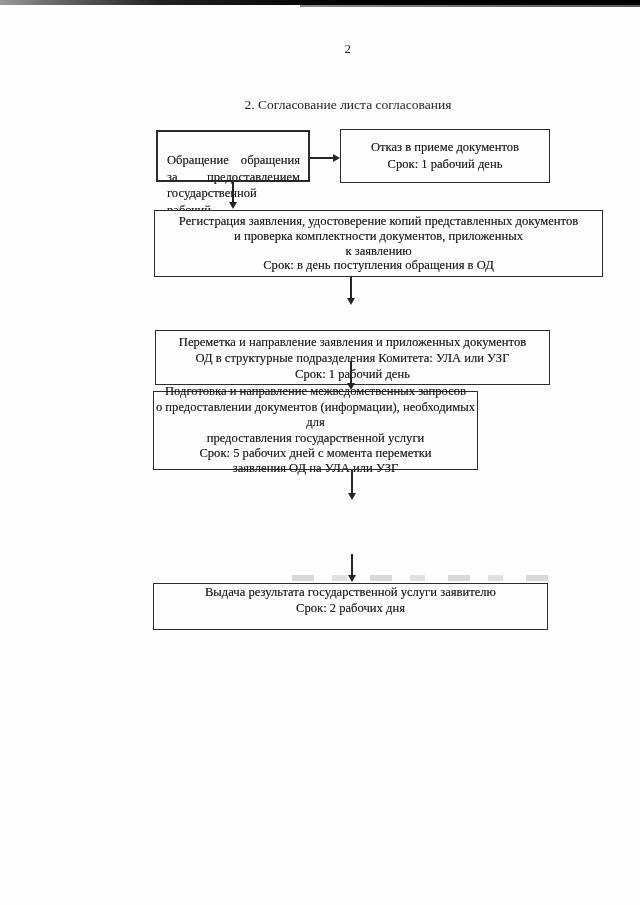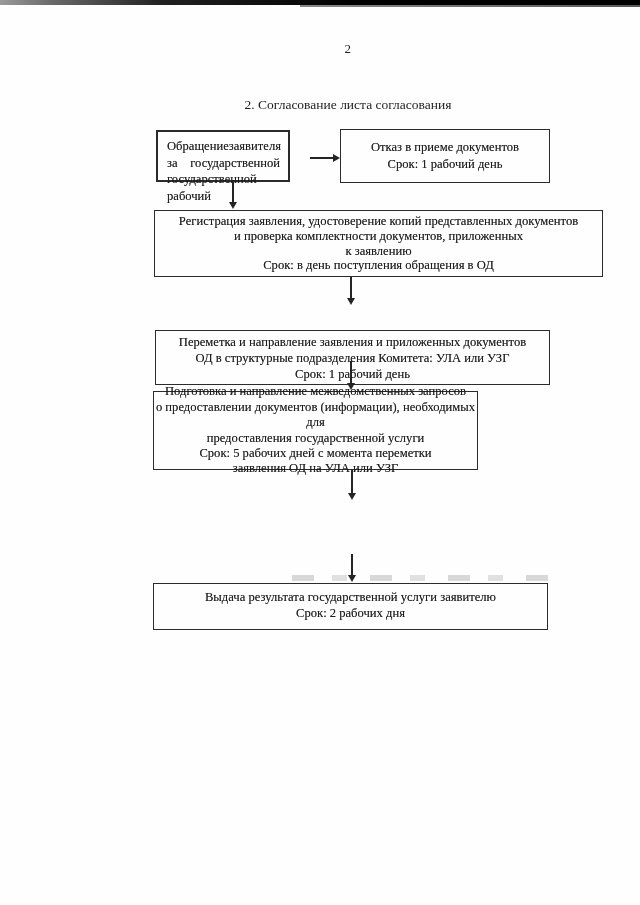--- a/index.html
+++ b/index.html
@@ -41,32 +41,32 @@
     border:1.6px solid #2b2b2b;
     background:#fefefe;
     font-size:12.6px;
     display:flex;align-items:center;justify-content:center;
     text-align:center;
     line-height:15.6px;
     text-shadow:0 0 .4px rgba(30,30,30,.55);
   }
   .fbox .inner{width:100%;}
   #box-start{
-    left:156px;top:130px;width:134px;height:52px;
+    left:156px;top:130px;width:154px;height:52px;
     border-width:2px;
     display:block;text-align:left;
-    padding:6px 8px 0 9px;line-height:16.6px;
+    padding:20px 8px 0 9px;line-height:16.6px;
   }
   #box-start .jline{display:flex;justify-content:space-between;}
   #box-refusal{left:340px;top:129px;width:210px;height:54px;line-height:16.6px;}
   #box-registration{left:154px;top:210px;width:449px;height:67px;line-height:14.9px;}
   #box-forwarding{left:155px;top:306px;width:395px;height:55px;line-height:16px;margin-top:24px;}
   #box-requests{left:153px;top:391px;width:325px;height:79px;line-height:15.4px;font-family:Liberation Serif, serif;}
   #box-decision{left:157px;top:501px;width:400px;height:53px;line-height:16.4px;}
-  #box-result{left:153px;top:583px;width:395px;height:47px;align-items:flex-start;padding-top:5px;line-height:16.4px;}
+  #box-result{left:153px;top:583px;width:395px;height:47px;align-items:flex-start;line-height:16.4px;}
   
   .arrow-v{position:absolute;width:2px;background:#242424;}
   .arrow-v::after{
     content:"";position:absolute;left:-3.5px;bottom:-6px;
     border:4.5px solid transparent;border-bottom:none;border-top:7px solid #242424;
   }
   .arrow-h{position:absolute;height:2px;background:#242424;}
   .arrow-h::after{
     content:"";position:absolute;top:-3.5px;right:-6px;
     border:4.5px solid transparent;border-right:none;border-left:7px solid #242424;
@@ -85,25 +85,25 @@
 
   <div class="scan-band"></div>
   <div class="scan-noise"></div>
 
   <div class="page-number">2</div>
   <div class="section-title">2. Согласование листа согласования</div>
 
   <div class="fbox" id="box-start">
     <div class="jline">
       <span>Обращение</span>
-      <span>заявителя</span>
+      <span>обращения</span>
     </div>
     <div class="jline">
       <span>за</span>
-      <span>государственной</span>
+      <span>предоставлением</span>
     </div>
     <div>государственной рабочий</div>
   </div>
 
   <div class="fbox" id="box-refusal">
     <div class="inner">Отказ в приеме документов<br>Срок: 1 рабочий день</div>
   </div>
 
   <div class="fbox" id="box-registration">
     <div class="inner">Регистрация заявления, удостоверение копий представленных документов<br>и проверка комплектности документов, приложенных<br>к заявлению<br>Срок: в день поступления обращения в ОД</div>

